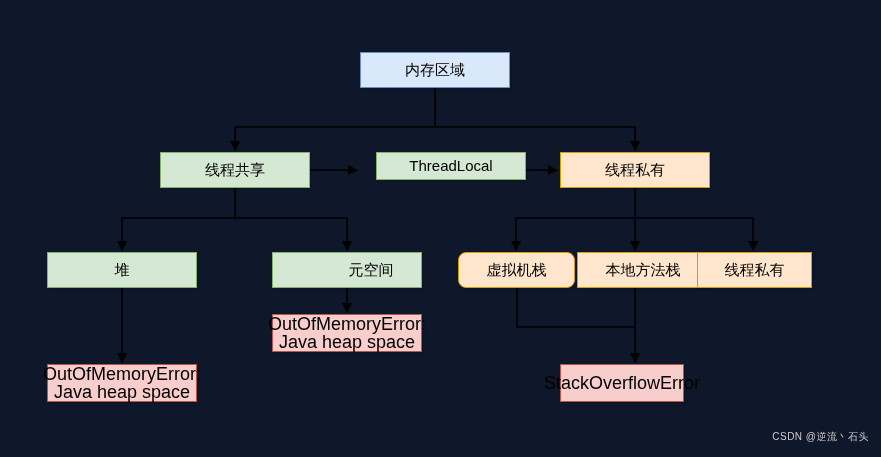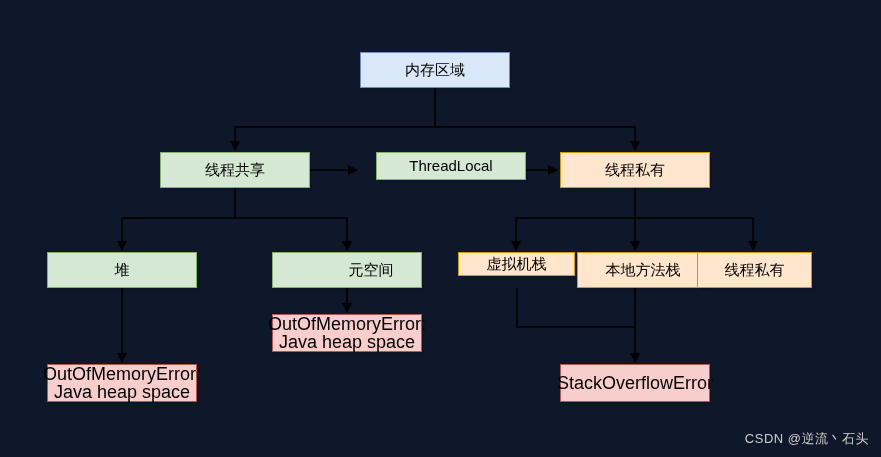--- a/index.html
+++ b/index.html
@@ -41,32 +41,32 @@
   .green  { background: var(--green_fill,  #d5e8d4); border-color: var(--green_border,  #82b366); }
   .orange { background: var(--orange_fill, #ffe6cc); border-color: var(--orange_border, #d79b00); }
   .red    { background: var(--red_fill,    #f8cecc); border-color: var(--red_border,    #b85450); }
 
   #n-memory   { left: 360px; top:  52px; width: 150px; height: 36px; }
   #n-shared   { left: 160px; top: 152px; width: 150px; height: 36px; }
   #n-tlocal   { left: 376px; top: 152px; width: 150px; height: 28px; }
   #n-private  { left: 560px; top: 152px; width: 150px; height: 36px; }
   #n-heap     { left:  47px; top: 252px; width: 150px; height: 36px; }
   #n-meta     { left: 272px; top: 252px; width: 150px; height: 36px; padding-left: 48px; }
-  #n-vmstack  { left: 458px; top: 252px; width: 117px; height: 24px; }
+  #n-vmstack  { left: 458px; top: 252px; width: 117px; height: 36px; border-radius: 8px; }
   #n-native   { left: 577px; top: 252px; width: 132px; height: 36px; }
   #n-pc       { left: 697px; top: 252px; width: 115px; height: 36px; }
   #n-heapoom  { left:  47px; top: 364px; width: 150px; height: 38px; }
   #n-metaoom  { left: 272px; top: 314px; width: 150px; height: 38px; }
-  #n-soe      { left: 560px; top: 364px; width: 150px; height: 38px; }
+  #n-soe      { left: 560px; top: 364px; width: 124px; height: 38px; }
 
   .watermark {
     position: absolute;
     right: 12px;
     top: 430px;
-    font-size: 13px;
+    font-size: 10px;
     color: #cccccc;
     letter-spacing: 0.5px;
   }
 </style>
 </head>
 <body>
 
 <div class="canvas">
 
   <svg class="edge-layer" viewBox="0 0 881 457">

